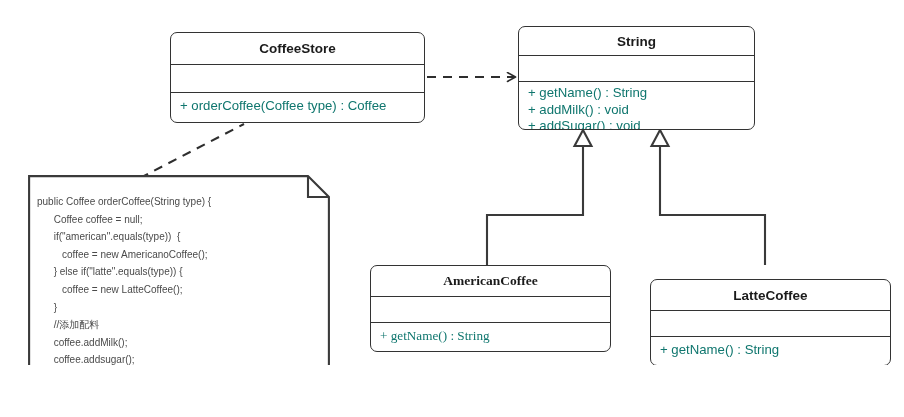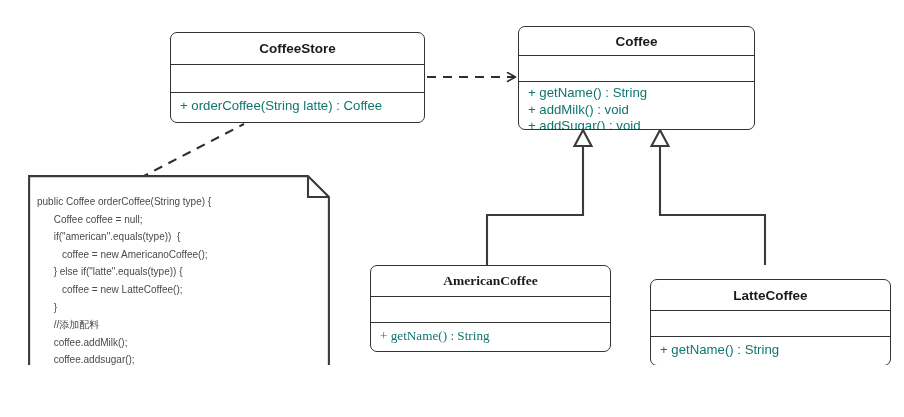--- a/index.html
+++ b/index.html
@@ -147,26 +147,26 @@
     <g>
       <path d="M 765,265 L 765,215 L 660,215 L 660,146" fill="none" stroke="#3a3a3a" stroke-width="2.1" stroke-linejoin="miter"></path>
       <path d="M 660,130 L 651.5,146 L 668.5,146 Z" fill="#ffffff" stroke="#3a3a3a" stroke-width="2.1" stroke-linejoin="miter"></path>
     </g>
   </svg>
 
   <div class="uml-class" id="box-coffeestore">
     <div class="uml-title">CoffeeStore</div>
     <div class="uml-attrs"></div>
     <div class="uml-ops">
-      <div class="uml-op">+ orderCoffee(String latte) : Coffee</div>
+      <div class="uml-op">+ orderCoffee(Coffee type) : Coffee</div>
     </div>
   </div>
 
   <div class="uml-class" id="box-coffee">
-    <div class="uml-title">Coffee</div>
+    <div class="uml-title">String</div>
     <div class="uml-attrs"></div>
     <div class="uml-ops">
       <div class="uml-op">+ getName() : String</div>
       <div class="uml-op">+ addMilk() : void</div>
       <div class="uml-op">+ addSugar() : void</div>
     </div>
   </div>
 
   <div class="uml-class" id="box-american">
     <div class="uml-title">AmericanCoffee</div>

